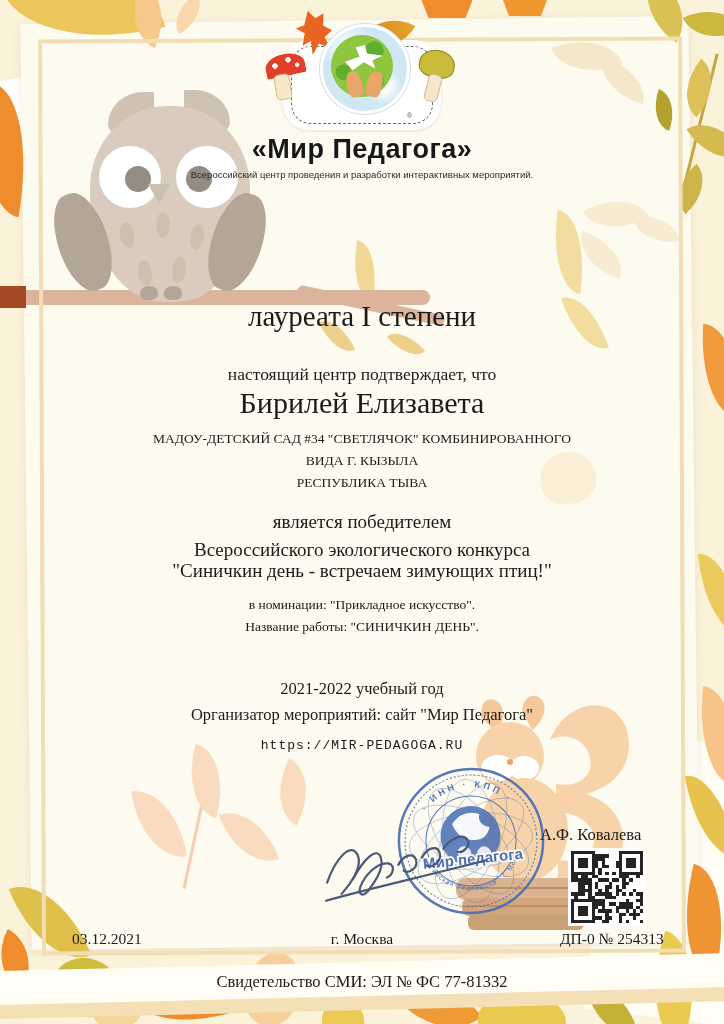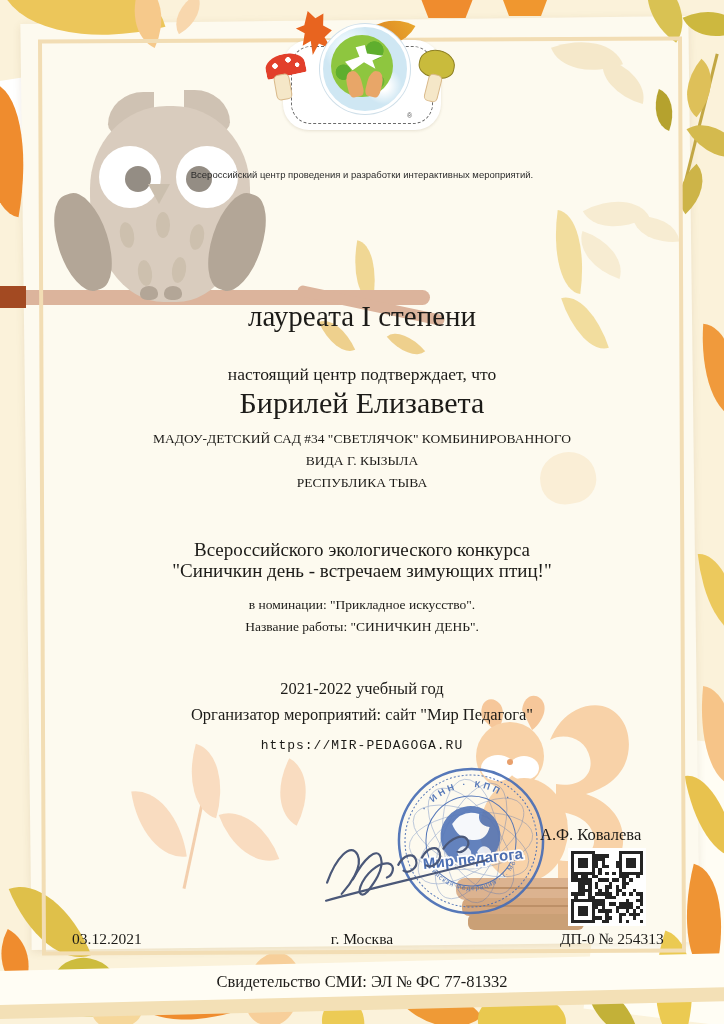--- a/index.html
+++ b/index.html
@@ -199,27 +199,29 @@
     <div class="mush-stem-ol"></div>
     <div class="logo-circle">
       <div class="globe"></div>
       <div class="dove"></div>
       <div class="hand" style="left:24px;transform:rotate(-14deg);"></div>
       <div class="hand" style="left:44px;transform:rotate(14deg);"></div>
     </div>
     <div class="reg">®</div>
   </div>
 
+  <div class="t brand-title">«Мир Педагога»</div>
   <div class="t brand-sub">Всероссийский центр проведения и разработки интерактивных мероприятий.</div>
   <div class="t title-sub">лауреата I степени</div>
   <div class="t confirm">настоящий центр подтверждает, что</div>
   <div class="t name">Бирилей Елизавета</div>
   <div class="t inst">МАДОУ-ДЕТСКИЙ САД #34 "СВЕТЛЯЧОК" КОМБИНИРОВАННОГО
 ВИДА Г. КЫЗЫЛА
 РЕСПУБЛИКА ТЫВА</div>
+  <div class="t award-line">является победителем</div>
   <div class="t contest">Всероссийского экологического конкурса
 "Синичкин день - встречаем зимующих птиц!"</div>
   <div class="t nomination">в номинации: "Прикладное искусство".</div>
   <div class="t work">Название работы: "СИНИЧКИН ДЕНЬ".</div>
   <div class="t year">2021-2022 учебный год</div>
   <div class="t organizer">Организатор мероприятий: сайт "Мир Педагога"</div>
   <div class="t url">https://MIR-PEDAGOGA.RU</div>
 
   <svg class="squirrel" viewBox="0 0 200 248">
     <path d="M138 18 C172 2 196 30 190 62 C185 88 162 98 148 102 C172 110 190 130 184 158 C177 190 146 204 120 196 L120 168 C140 172 158 162 156 146 C154 128 134 120 118 120 L118 92 C140 96 156 84 152 66 C148 46 126 40 112 48 C118 34 126 24 138 18 Z" fill="#f8d2a8"></path>

